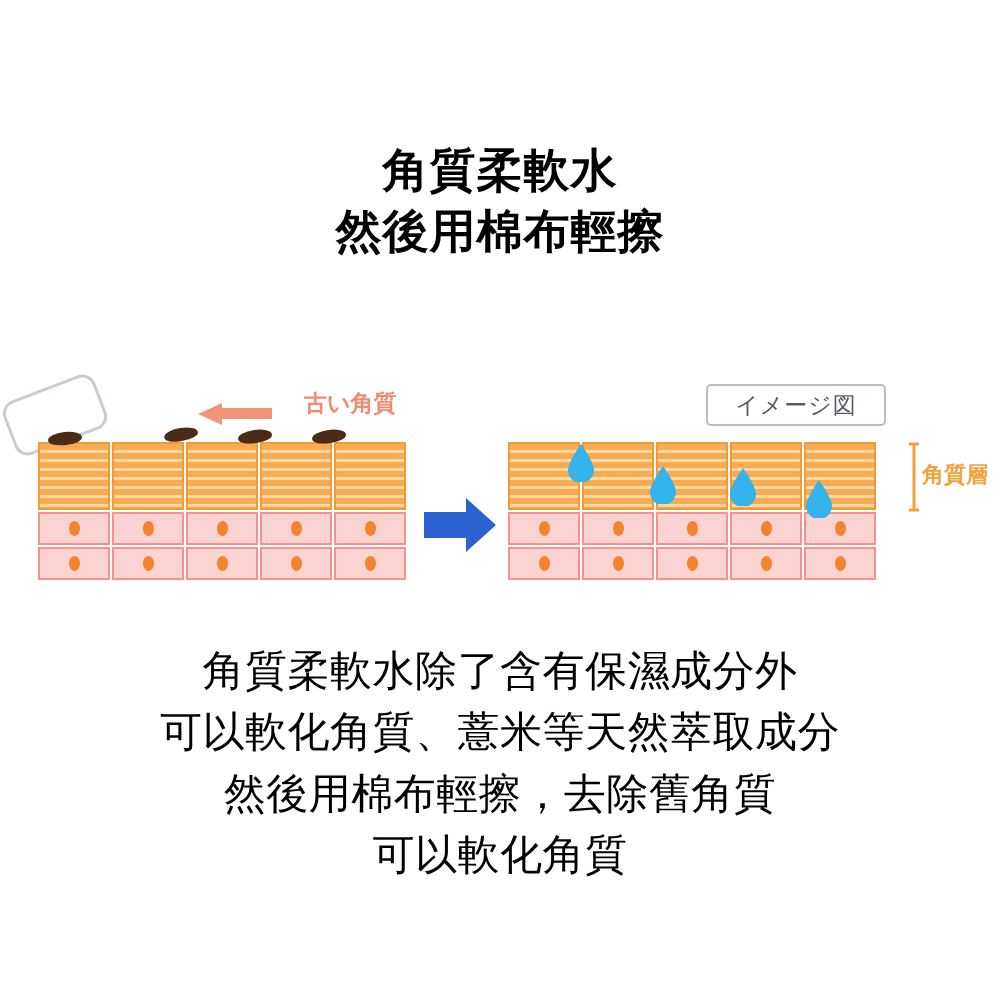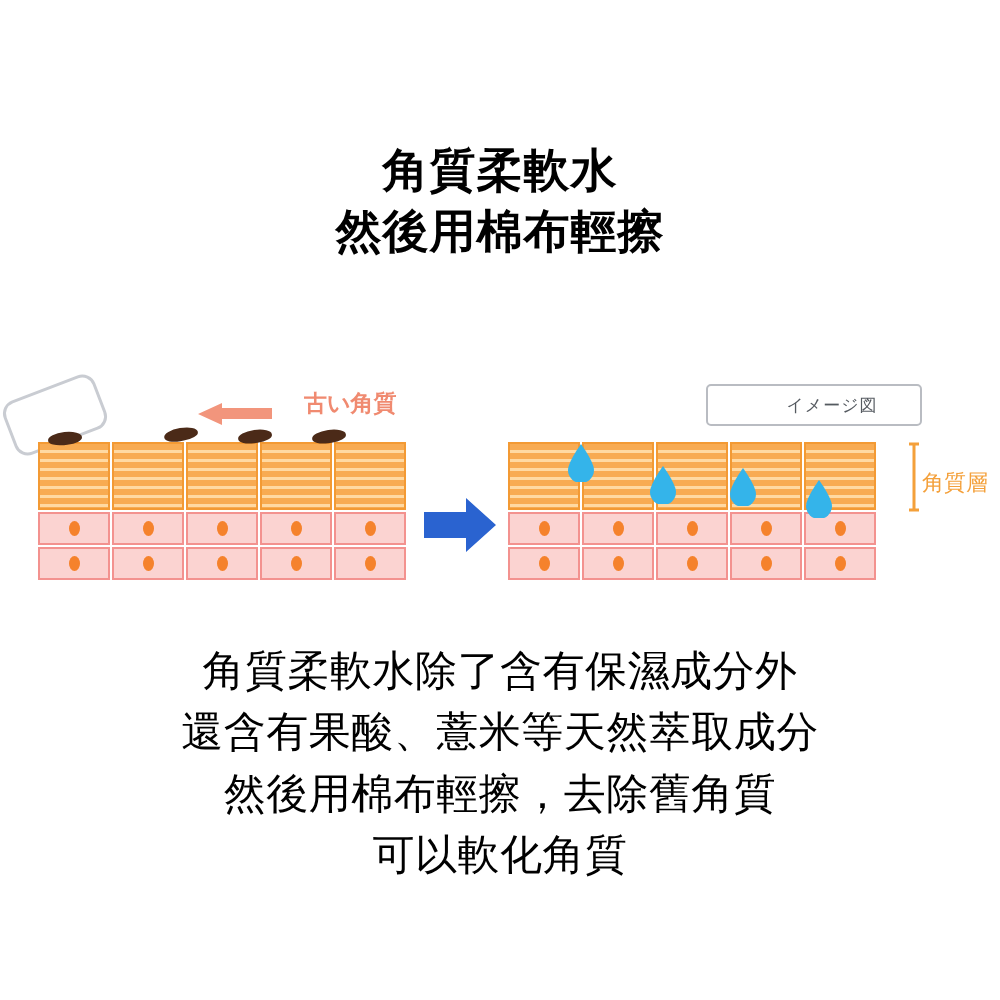--- a/index.html
+++ b/index.html
@@ -79,24 +79,23 @@
     left: 706px;
     top: 4px;
     width: 176px;
     height: 38px;
     border: 2px solid #b9bcc2;
     border-radius: 5px;
     background: #ffffff;
     display: flex;
     align-items: center;
     justify-content: center;
-    font-size: 17px;
+    font-size: 23px;
     color: #555a60;
     letter-spacing: 1px;
-    padding-left: 36px;
   }
 
   
   .skin {
     position: absolute;
     top: 62px;
   }
   .skin.left  { left: 38px; }
   .skin.right { left: 508px; }
 
@@ -172,23 +171,23 @@
   .bracket {
     position: absolute;
     left: 908px;
     top: 62px;
     width: 12px;
     height: 70px;
   }
   .bracket-label {
     position: absolute;
     left: 922px;
-    top: 88px;
+    top: 80px;
     font-size: 22px;
-    font-weight: normal;
+    font-weight: bold;
     color: #f4a03a;
     white-space: nowrap;
   }
 
   
   .body-block {
     position: absolute;
     top: 640px;
     left: 0;
     width: 1000px;
@@ -291,16 +290,16 @@
   </svg>
 
   <svg class="bracket" viewBox="0 0 12 70">
     <path d="M1 2 L11 2 M6 2 L6 68 M1 68 L11 68" stroke="#f4a03a" stroke-width="3" fill="none"></path>
   </svg>
   <div class="bracket-label">角質層</div>
 </div>
 
 <div class="body-block">
   <div class="body-line">角質柔軟水除了含有保濕成分外</div>
-  <div class="body-line">還含有果酸、薏米等天然萃取成分</div>
+  <div class="body-line">可以軟化角質、薏米等天然萃取成分</div>
   <div class="body-line">然後用棉布輕擦，去除舊角質</div>
   <div class="body-line">可以軟化角質</div>
 </div>
 
 </body></html>

